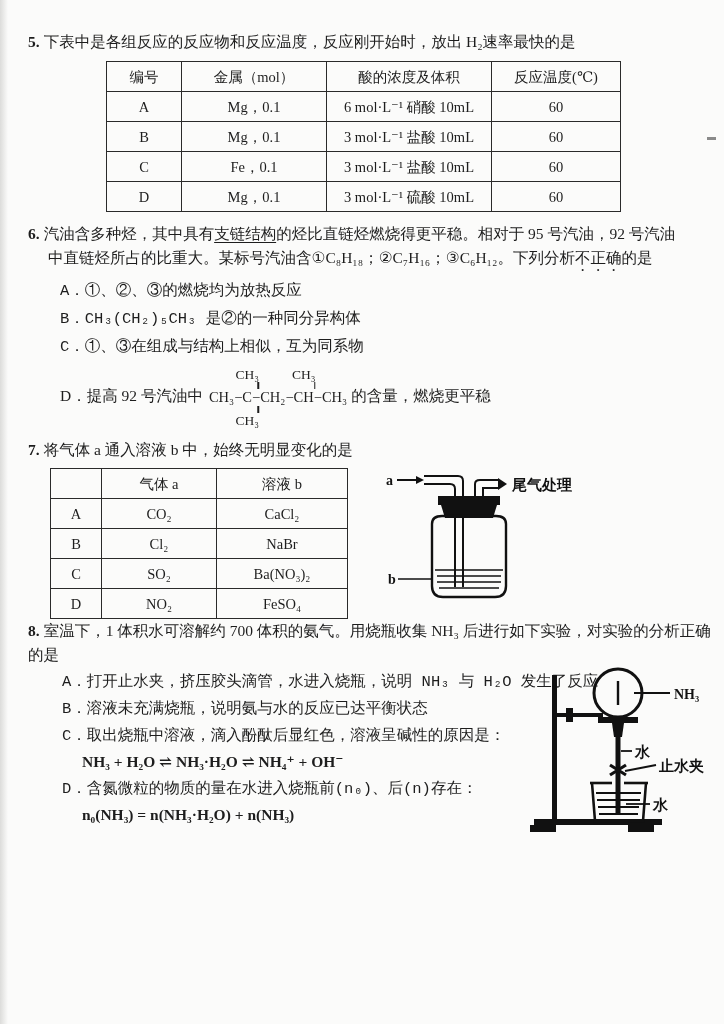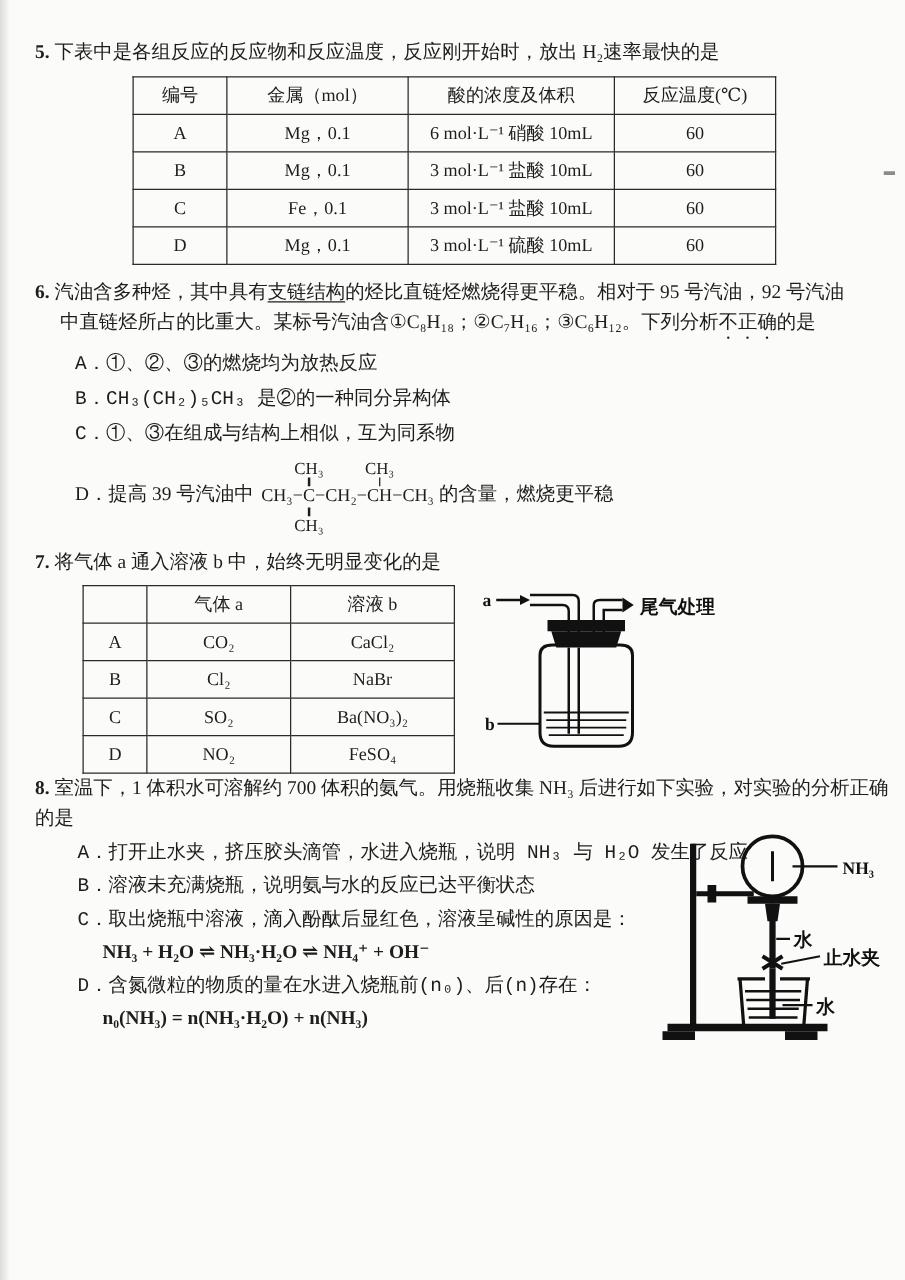--- a/index.html
+++ b/index.html
@@ -54,28 +54,28 @@
   .optD-row{display:flex;align-items:center;padding-left:32px;margin-top:2px;}
   .struct{
     display:inline-flex;align-items:baseline;
     position:relative;
     margin:28px 4px 24px 6px;
     font-size:14.5px;line-height:17px;
   }
   .struct .catom{position:relative;}
   .b-top,.b-bot{
     position:absolute;left:50%;transform:translateX(-50%);
-    display:flex;flex-direction:column;align-items:center;
+    display:flex;flex-direction:column;align-items:flex-end;
     font-size:13.5px;line-height:15px;white-space:nowrap;
   }
   .b-top{bottom:100%;}
   .b-bot{top:100%;}
   .bond{width:1.5px;height:7px;background:#1d1d1d;}
   .q7{margin-top:8px;position:relative;}
-  .q7-table{margin:6px 0 0 38px;padding-left:28px;}
+  .q7-table{margin:6px 0 0 22px;padding-left:28px;}
   .q7-table .c0{width:38px;}
   .q7-table .c1{width:102px;}
   .q7-table .c2{width:118px;}
   .q7-diagram{position:absolute;left:352px;top:28px;}
   .q8{margin-top:0;position:relative;}
   .q8 .opt{padding-left:34px;margin-top:3px;max-width:505px;white-space:nowrap;}
   .q8 .eq{padding-left:54px;margin-top:2px;white-space:nowrap;font-weight:bold;}
   .q8-diagram{position:absolute;left:500px;top:42px;}
   svg text{
     font-family:"Liberation Serif","DejaVu Serif","DejaVu Sans",serif;
@@ -129,21 +129,21 @@
       </table>
   </div>
 
   <div class="q6">
     <div class="qline"><span class="qnum">6.</span><span>汽油含多种烃，其中具有</span><span class="u">支链结构</span><span>的烃比直链烃燃烧得更平稳。相对于 95 号汽油，92 号汽油</span></div>
     <div class="qline cont"><span>中直链烃所占的比重大。某标号汽油含①C₈H₁₈；②C₇H₁₆；③C₆H₁₂。下列分析</span><span class="emph">不正确</span><span>的是</span></div>
     <div class="opt">A．①、②、③的燃烧均为放热反应</div>
     <div class="opt">B．CH₃(CH₂)₅CH₃ 是②的一种同分异构体</div>
     <div class="opt">C．①、③在组成与结构上相似，互为同系物</div>
     <div class="optD-row">
-      <span>D．提高 39 号汽油中</span>
+      <span>D．提高 92 号汽油中</span>
       <span class="struct">
         <span>CH₃−</span>
         <span class="catom">
           <span>C</span>
           <span class="b-top">
               <span>CH₃</span>
               <span class="bond"></span>
             </span>
           <span class="b-bot">
               <span class="bond"></span>

